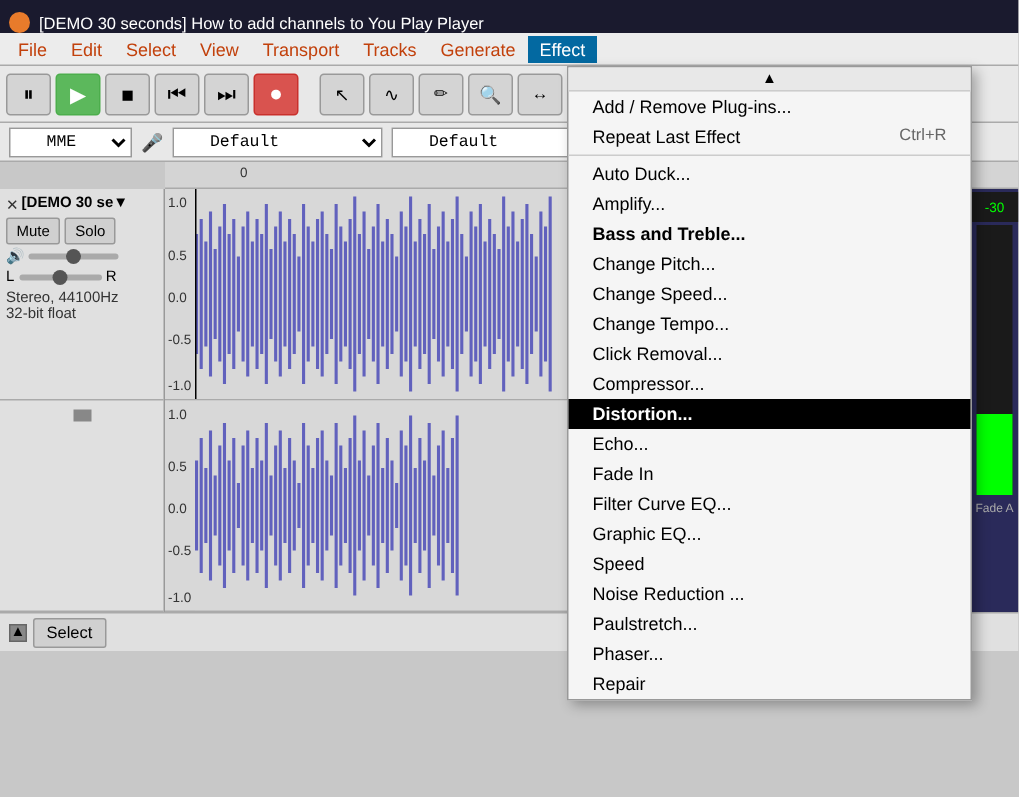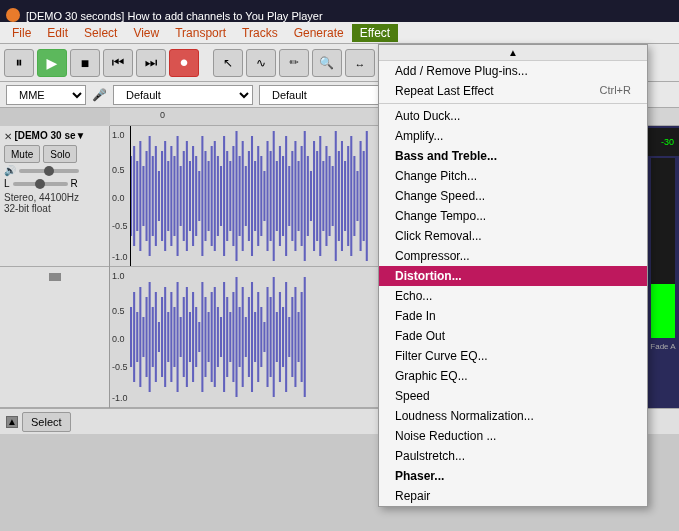--- a/index.html
+++ b/index.html
@@ -41,21 +41,21 @@
       align-items: center;
       padding: 0 4px;
       border-bottom: 1px solid #aaa;
     }
     .menu-item {
       padding: 2px 8px;
       font-size: 12px;
       cursor: pointer;
       color: #c2410c;
     }
-    .menu-item.active { background: #4d7c0f; color: #fff; }
+    .menu-item.active { background: #0369a1; color: #fff; }
 
     
     #toolbar {
       height: 38px;
       background: #e8e8e8;
       display: flex;
       align-items: center;
       padding: 2px 4px;
       gap: 3px;
       border-bottom: 1px solid #aaa;
@@ -80,22 +80,23 @@
       align-items: center;
       padding: 0 6px;
       gap: 6px;
       border-bottom: 1px solid #aaa;
     }
     .device-select {
       height: 20px;
       background: #fff;
       border: 1px solid #999;
       font-size: 11px;
-      padding: 0 8px;
+      padding: 0 20px;
       min-width: 80px;
+      font-family: Liberation Mono, monospace;
     }
 
     
     #track-area {
       display: flex;
       height: 340px;
       background: #c8c8c8;
       position: relative;
       overflow: hidden;
     }
@@ -501,21 +502,21 @@
             <rect x="159" y="20" width="2" height="100" rx="0"></rect>
             <rect x="162" y="45" width="2" height="50" rx="0"></rect>
             <rect x="165" y="25" width="2" height="90" rx="0"></rect>
             <rect x="168" y="10" width="2" height="120" rx="0"></rect>
           </g>
         </svg>
       </div>
     </div>
 
     <div style="width:32px; background:#2a2a5a; display:flex; flex-direction:column; align-items:center; padding:2px; gap:2px;">
-      <div style="background:#1a1a1a; color:#0f0; font-size:9px; padding:14px; width:32px; text-align:right; height:20px; display:flex;align-items:center;justify-content:flex-start;">
+      <div style="background:#1a1a1a; color:#0f0; font-size:9px; padding:0; width:32px; text-align:right; height:20px; display:flex;align-items:center;justify-content:center;">
         <span>-30</span>
       </div>
       <div style="width:24px; height:180px; background:#1a1a1a; position:relative;">
         <div style="position:absolute;bottom:0;left:0;right:0;height:30%;background:#0f0;"></div>
       </div>
       <div style="color:#aaa; font-size:8px; text-align:center; margin-top:2px;">Fade A</div>
     </div>
   </div>
 
 </div>
@@ -536,25 +537,23 @@
   </div>
   <div class="effect-menu-separator"></div>
   <div class="effect-menu-item">Auto Duck...</div>
   <div class="effect-menu-item">Amplify...</div>
   <div class="effect-menu-item bold" style="font-weight:bold;">Bass and Treble...</div>
   <div class="effect-menu-item">Change Pitch...</div>
   <div class="effect-menu-item">Change Speed...</div>
   <div class="effect-menu-item">Change Tempo...</div>
   <div class="effect-menu-item">Click Removal...</div>
   <div class="effect-menu-item">Compressor...</div>
-  <div class="effect-menu-item" style="background:#be185d; color:#fff; font-weight:bold;">Distortion...</div>
+  <div class="effect-menu-item" style="background:#000000; color:#fff; font-weight:bold;">Distortion...</div>
   <div class="effect-menu-item">Echo...</div>
   <div class="effect-menu-item">Fade In</div>
-  <div class="effect-menu-item">Fade Out</div>
   <div class="effect-menu-item">Filter Curve EQ...</div>
   <div class="effect-menu-item">Graphic EQ...</div>
   <div class="effect-menu-item">Speed</div>
-  <div class="effect-menu-item">Loudness Normalization...</div>
   <div class="effect-menu-item">Noise Reduction ...</div>
   <div class="effect-menu-item">Paulstretch...</div>
-  <div class="effect-menu-item bold" style="font-weight:bold;">Phaser...</div>
+  <div class="effect-menu-item bold" style="font-weight:normal;">Phaser...</div>
   <div class="effect-menu-item">Repair</div>
 </div>
 
 </body></html>

